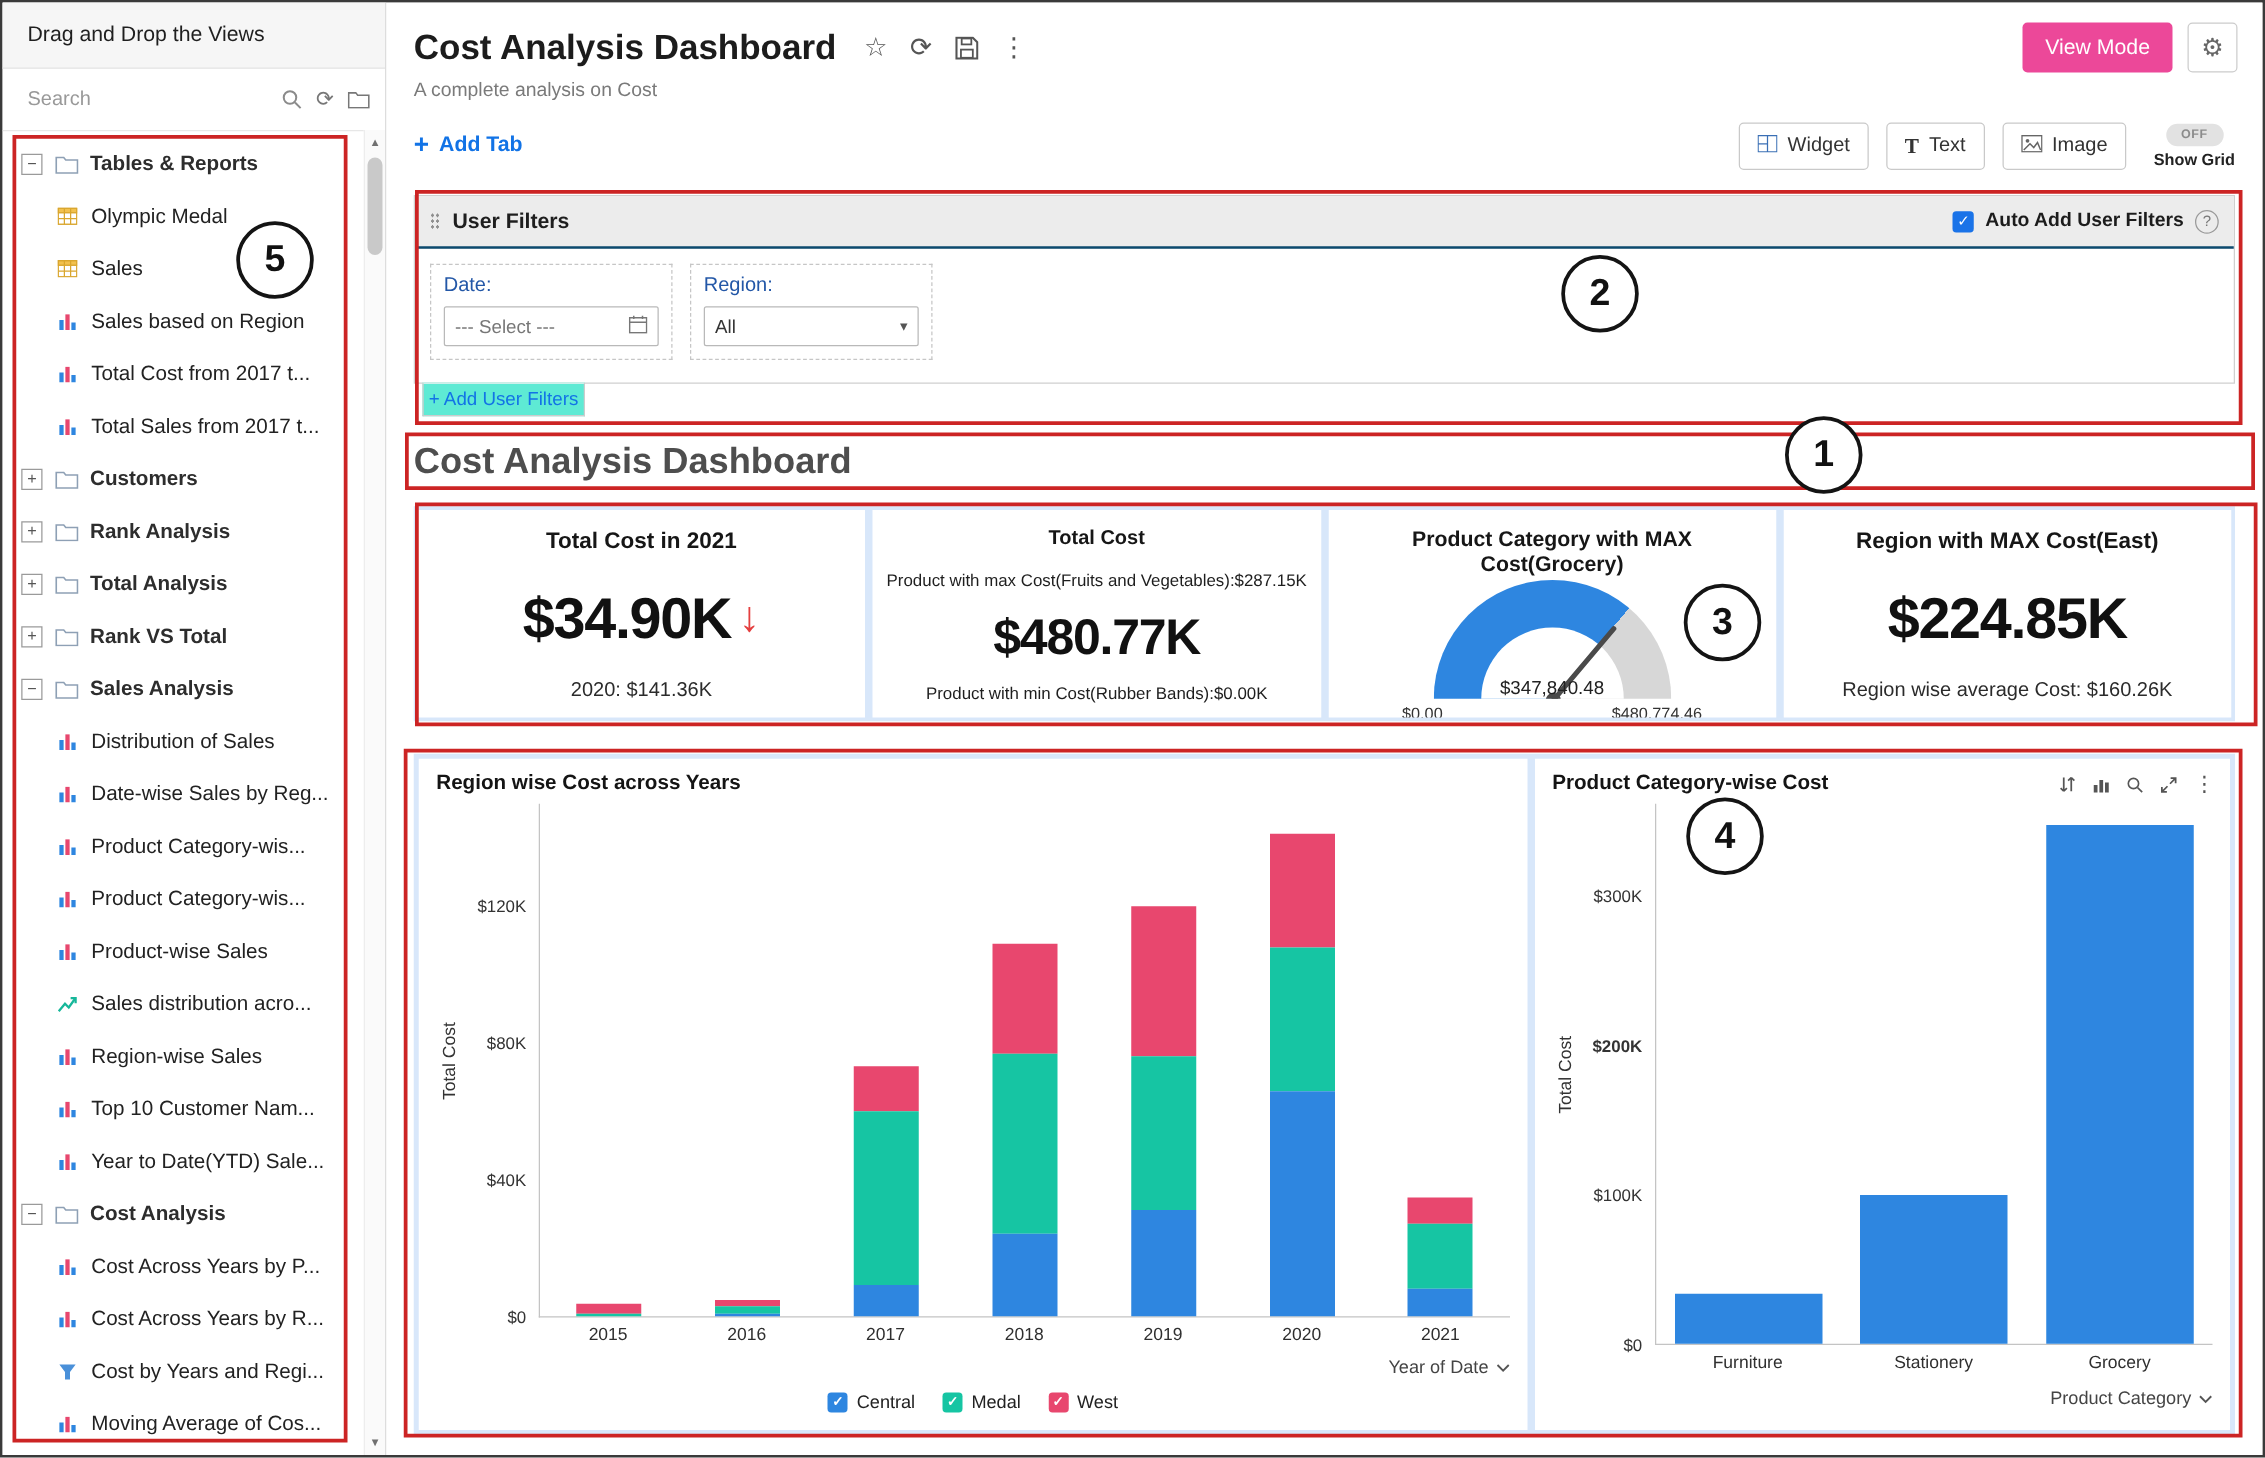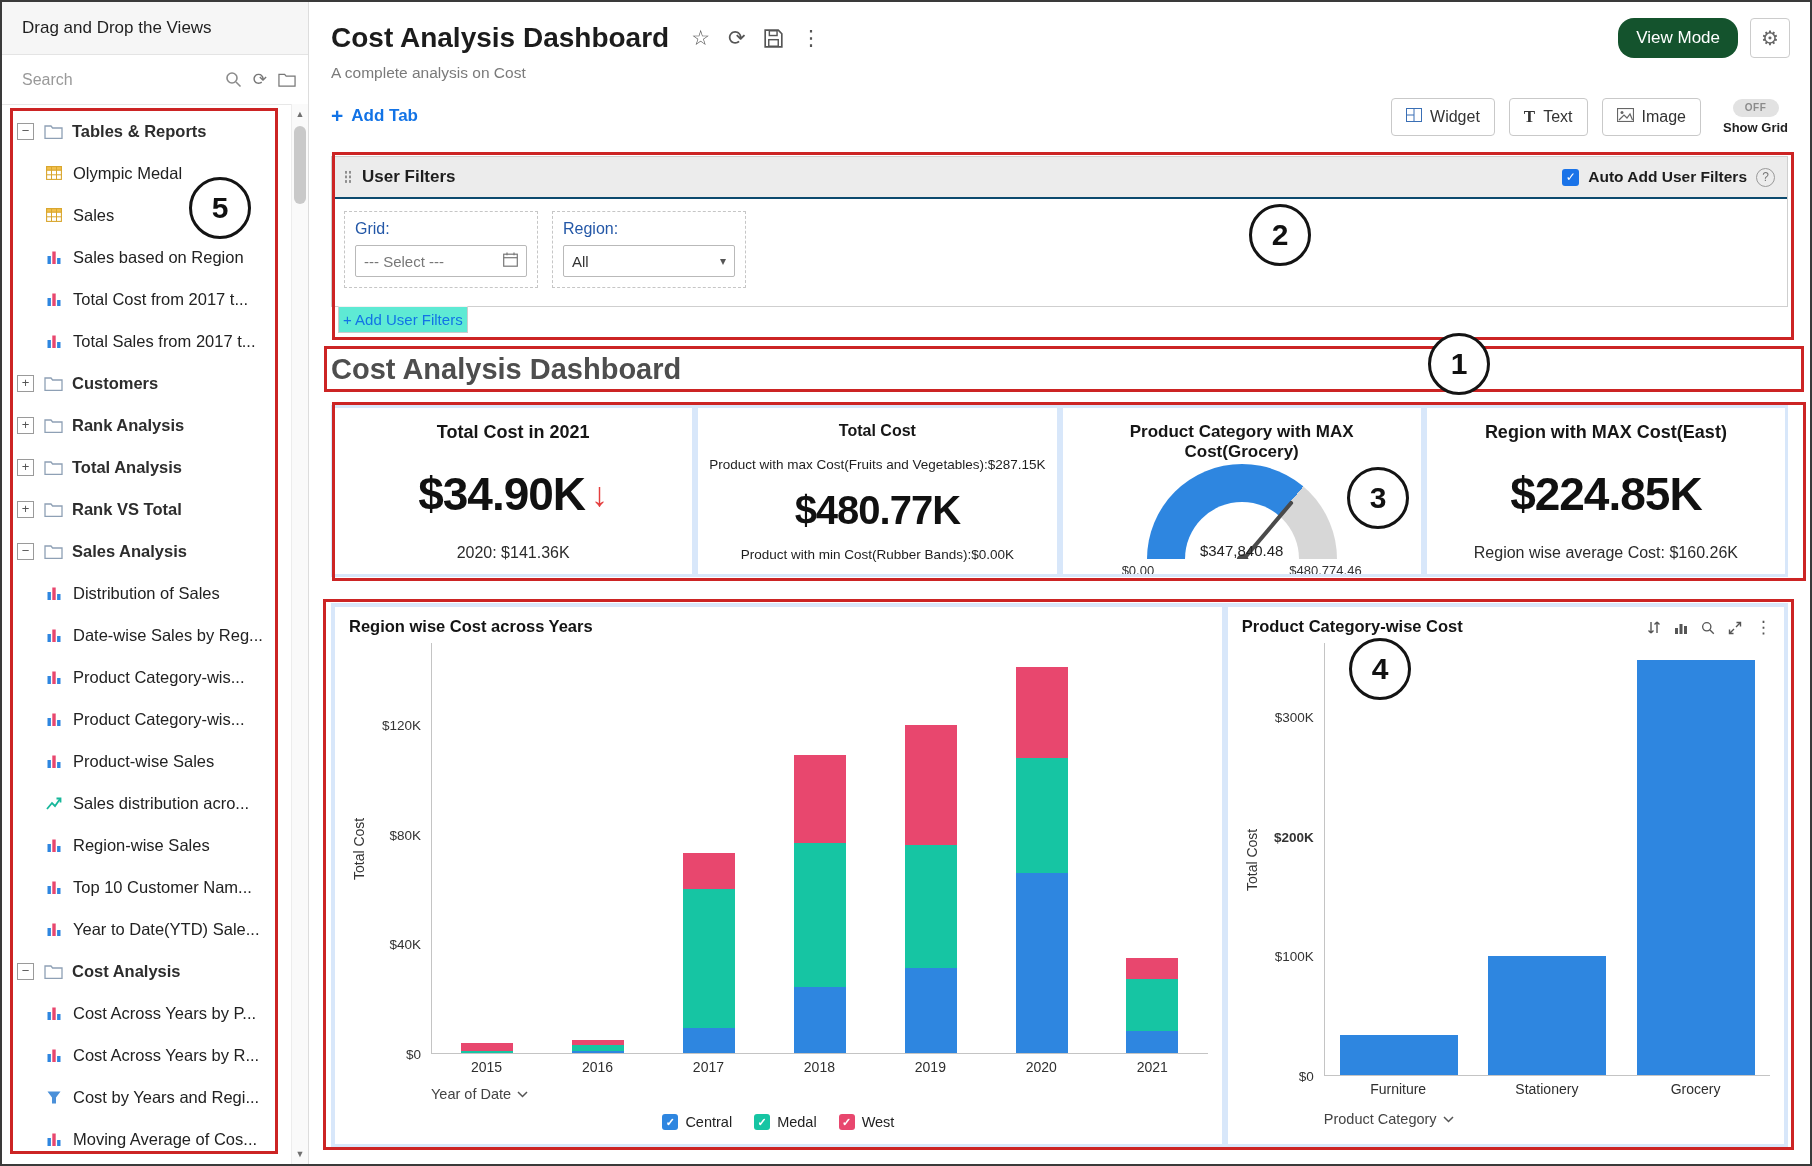--- a/index.html
+++ b/index.html
@@ -27,21 +27,21 @@
   .sb-scroll .arr.up{top:2px;} .sb-scroll .arr.down{bottom:2px;}
   .sb-scroll .thumb{position:absolute;left:2px;right:2px;top:22px;height:78px;background:#c9c9c9;border-radius:6px;cursor:pointer;}
   
   .main{position:absolute;left:307px;top:0;right:0;bottom:0;overflow:hidden;background:#fff;}
   .mh{position:relative;padding:16px 22px 0 22px;}
   .title-row{display:flex;align-items:center;gap:22px;height:40px;}
   h1.pagetitle{font-size:28px;margin:0;color:#1c1c1c;font-weight:bold;}
   .t-icons{display:flex;gap:18px;color:#555;font-size:21px;align-items:center;}
   .t-icons span{cursor:pointer;display:flex;align-items:center;}
   .subtitle{font-size:15.5px;color:#7a7a7a;margin-top:6px;height:20px;}
-  .vm-btn{position:absolute;right:72px;top:16px;height:40px;padding:0 18px;background:#14532d;color:#fff;border:none;border-radius:16px;font-size:17px;cursor:pointer;font-family:inherit;}
+  .vm-btn{position:absolute;right:72px;top:16px;height:40px;padding:0 18px;background:#ec4899;color:#fff;border:none;border-radius:4px;font-size:17px;cursor:pointer;font-family:inherit;}
   .gear-btn{position:absolute;right:20px;top:16px;width:40px;height:40px;border:1px solid #ccc;border-radius:4px;background:#fff;color:#666;font-size:20px;cursor:pointer;}
   .tb-row{display:flex;align-items:flex-end;padding:12px 22px 0 22px;height:40px;box-sizing:content-box;}
   .add-tab{color:#1273e6;font-size:17px;font-weight:bold;display:flex;gap:8px;align-items:center;cursor:pointer;margin-bottom:8px;}
   .add-tab .plus{font-size:21px;font-weight:bold;}
   .tb-right{margin-left:auto;display:flex;gap:14px;align-items:center;}
   .tb-btn{height:38px;padding:0 14px;border:1px solid #c9c9c9;border-radius:4px;background:#fff;font-size:16px;color:#333;display:flex;align-items:center;gap:8px;cursor:pointer;font-family:inherit;}
   .ticon{font-weight:bold;font-size:17px;color:#333;font-family:"Liberation Serif",serif;}
   .grid-toggle{display:flex;flex-direction:column;align-items:center;margin-left:8px;}
   .grid-pill{width:46px;height:18px;border-radius:9px;background:#e2e2e2;color:#8b8b8b;font-size:10px;font-weight:bold;text-align:center;line-height:18px;letter-spacing:.5px;cursor:pointer;}
   .grid-label{font-size:13px;font-weight:bold;color:#222;margin-top:3px;}
@@ -94,21 +94,21 @@
   .ylab{grid-column:1;grid-row:1;writing-mode:vertical-rl;transform:rotate(180deg);display:flex;align-items:center;justify-content:center;font-size:14px;color:#333;}
   .yticks{grid-column:2;grid-row:1;position:relative;}
   .yticks span{position:absolute;right:10px;transform:translateY(50%);font-size:13.5px;color:#333;}
   .plot{grid-column:3;grid-row:1;position:relative;border-left:1px solid #c4c4c4;border-bottom:1px solid #c4c4c4;}
   .bars{position:absolute;left:0;right:0;top:0;bottom:0;display:flex;}
   .slot{flex:1;display:flex;justify-content:center;align-items:flex-end;}
   .bar{display:flex;flex-direction:column;justify-content:flex-end;height:100%;}
   .seg{width:100%;flex:none;}
   .xticks{grid-column:3;grid-row:2;display:flex;align-items:center;}
   .xticks span{flex:1;text-align:center;font-size:14px;color:#2f2f2f;}
-  .xlab{grid-column:3;grid-row:3;text-align:center;font-size:14.5px;color:#444;display:flex;align-items:center;justify-content:flex-start;gap:6px;}
+  .xlab{grid-column:3;grid-row:3;text-align:center;font-size:14.5px;color:#444;display:flex;align-items:center;justify-content:flex-end;gap:6px;}
   .legend{grid-column:1/-1;grid-row:4;display:flex;justify-content:center;align-items:center;gap:22px;}
   .lg-item{display:flex;align-items:center;gap:7px;font-size:14.5px;color:#222;cursor:pointer;}
   .lg-chk{width:16px;height:16px;border-radius:3px;color:#fff;font-size:11px;line-height:16px;text-align:center;font-weight:bold;}
   
   .anno-box{position:absolute;border:3px solid #cc2424;pointer-events:none;z-index:50;box-sizing:border-box;}
   .anno-circle{position:absolute;width:62px;height:62px;border:3px solid #141414;border-radius:50%;background:#fff;
     display:flex;align-items:center;justify-content:center;font-size:30px;font-weight:bold;color:#111;z-index:51;pointer-events:none;box-sizing:border-box;}
 </style>
 </head>
 <body>
@@ -447,21 +447,21 @@
       <div class="drag-dots"></div>
       <div class="uf-title">User Filters</div>
       <div class="uf-right">
         <div class="chk">✓</div>
         <div class="uf-chk-label">Auto Add User Filters</div>
         <div class="help">?</div>
       </div>
     </div>
     <div class="uf-body">
       <div class="f-box">
-        <div class="f-label">Grid:</div>
+        <div class="f-label">Date:</div>
         <div class="f-ctrl">
           <span class="val">--- Select ---</span>
           <span>
             <svg width="15" height="15" viewBox="0 0 15 15">
                 <rect x="0.7" y="2.2" width="13.6" height="12" fill="none" stroke="#777" stroke-width="1.2"></rect>
                 <line x1="0.7" y1="5.7" x2="14.3" y2="5.7" stroke="#777" stroke-width="1.2"></line>
                 <line x1="4" y1="0.5" x2="4" y2="3.2" stroke="#777" stroke-width="1.2"></line>
                 <line x1="11" y1="0.5" x2="11" y2="3.2" stroke="#777" stroke-width="1.2"></line>
               </svg>
           </span>

